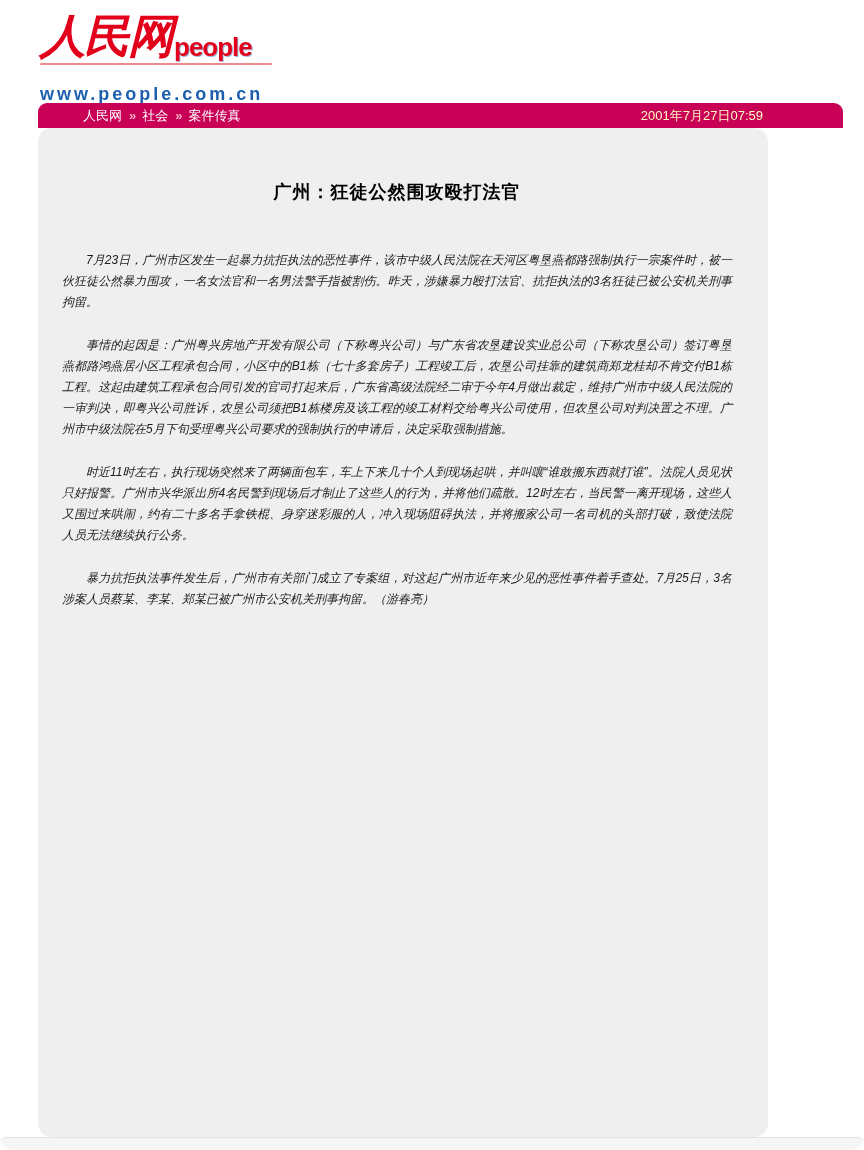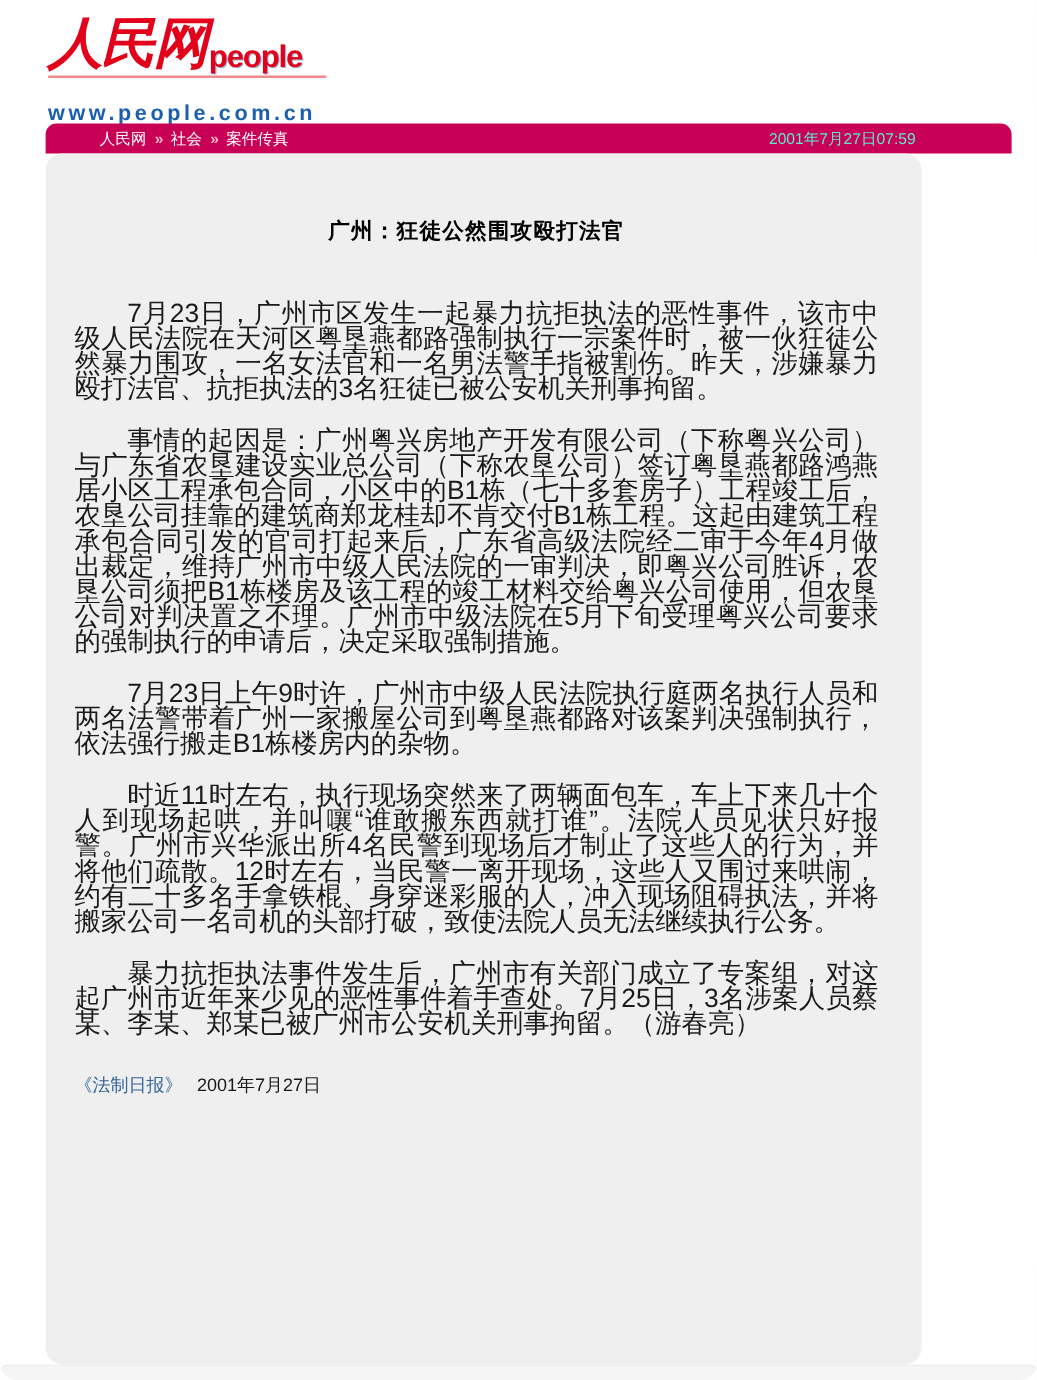--- a/index.html
+++ b/index.html
@@ -38,39 +38,40 @@
     position: absolute; left: 38px; top: 103px;
     width: 805px; height: 25px;
     background: #c90156;
     border-radius: 9px 9px 0 0;
     display: flex; align-items: center;
     font-size: 13px; color: #ffffff;
   }
   .breadcrumb { margin-left: 45px; display: flex; align-items: center; gap: 7px; white-space: nowrap; }
   .crumb-link { color: #ffffff; text-decoration: none; cursor: pointer; }
   .crumb-sep { color: #ffb3c6; font-weight: bold; letter-spacing: -1px; }
-  .nav-date { position: absolute; right: 80px; top: 0; line-height: 25px; color: #5eead4; }
+  .nav-date { position: absolute; right: 80px; top: 0; line-height: 25px; color: #fef9c3; }
 
   
   .content {
     position: absolute; left: 38px; top: 128px;
     width: 730px; height: 1009px;
     background: #efefef;
     padding: 52px 36px 0 24px;
     color: #1a1a1a;
   }
   .article-title {
     text-align: center; font-size: 18px; font-weight: bold; color: #000000;
     margin-bottom: 46px; letter-spacing: 1px;
   }
   .article p {
-    font-size: 22px; line-height: 21px;
+    font-size: 12px; line-height: 21px;
     text-indent: 2em; text-align: justify;
     margin-bottom: 22px;
     word-break: break-all;
+    font-style: italic;
   }
   .source-line { margin-top: 32px; font-size: 15px; }
   .source-link { color: #336699; text-decoration: none; cursor: pointer; }
   .source-date { color: #1a1a1a; margin-left: 8px; }
 
   
   .bottom-strip {
     position: absolute; left: 0; top: 1137px;
     width: 864px; height: 13px;
     background: #f5f5f5; border-top: 1px solid #e2e2e2;
@@ -99,23 +100,18 @@
     <span class="crumb-link">案件传真</span>
   </div>
   <div class="nav-date">2001年7月27日07:59</div>
 </div>
 
 <div class="content">
   <div class="article">
     <h1 class="article-title">广州：狂徒公然围攻殴打法官</h1>
     <p>7月23日，广州市区发生一起暴力抗拒执法的恶性事件，该市中级人民法院在天河区粤垦燕都路强制执行一宗案件时，被一伙狂徒公然暴力围攻，一名女法官和一名男法警手指被割伤。昨天，涉嫌暴力殴打法官、抗拒执法的3名狂徒已被公安机关刑事拘留。</p>
     <p>事情的起因是：广州粤兴房地产开发有限公司（下称粤兴公司）与广东省农垦建设实业总公司（下称农垦公司）签订粤垦燕都路鸿燕居小区工程承包合同，小区中的B1栋（七十多套房子）工程竣工后，农垦公司挂靠的建筑商郑龙桂却不肯交付B1栋工程。这起由建筑工程承包合同引发的官司打起来后，广东省高级法院经二审于今年4月做出裁定，维持广州市中级人民法院的一审判决，即粤兴公司胜诉，农垦公司须把B1栋楼房及该工程的竣工材料交给粤兴公司使用，但农垦公司对判决置之不理。广州市中级法院在5月下旬受理粤兴公司要求的强制执行的申请后，决定采取强制措施。</p>
-    <p>7月23日上午9时许，广州市中级人民法院执行庭两名执行人员和两名法警带着广州一家搬屋公司到粤垦燕都路对该案判决强制执行，依法强行搬走B1栋楼房内的杂物。</p>
     <p>时近11时左右，执行现场突然来了两辆面包车，车上下来几十个人到现场起哄，并叫嚷“谁敢搬东西就打谁”。法院人员见状只好报警。广州市兴华派出所4名民警到现场后才制止了这些人的行为，并将他们疏散。12时左右，当民警一离开现场，这些人又围过来哄闹，约有二十多名手拿铁棍、身穿迷彩服的人，冲入现场阻碍执法，并将搬家公司一名司机的头部打破，致使法院人员无法继续执行公务。</p>
     <p>暴力抗拒执法事件发生后，广州市有关部门成立了专案组，对这起广州市近年来少见的恶性事件着手查处。7月25日，3名涉案人员蔡某、李某、郑某已被广州市公安机关刑事拘留。（游春亮）</p>
-    <div class="source-line">
-      <span class="source-link">《法制日报》</span>
-      <span class="source-date">2001年7月27日</span>
-    </div>
   </div>
 </div>
 
 <div class="bottom-strip"></div>
 
 </body></html>

